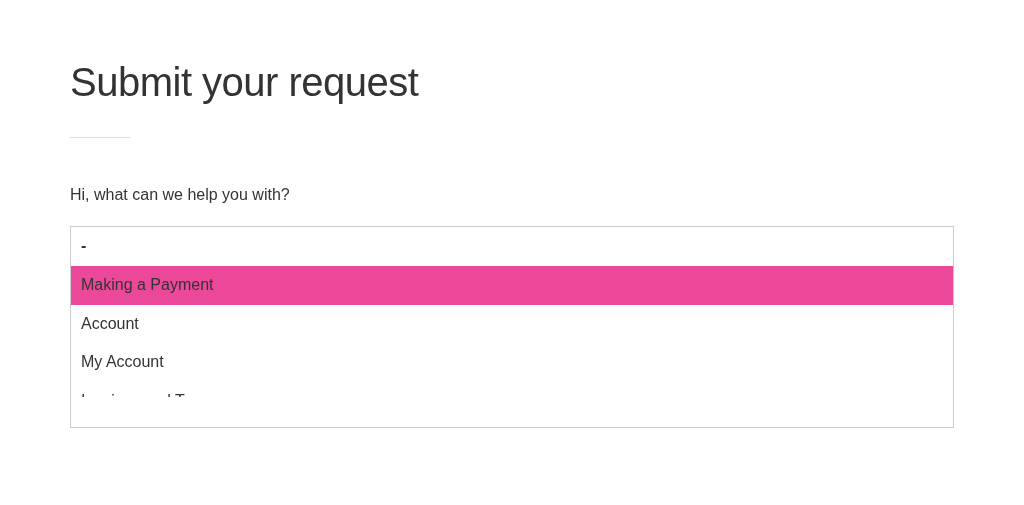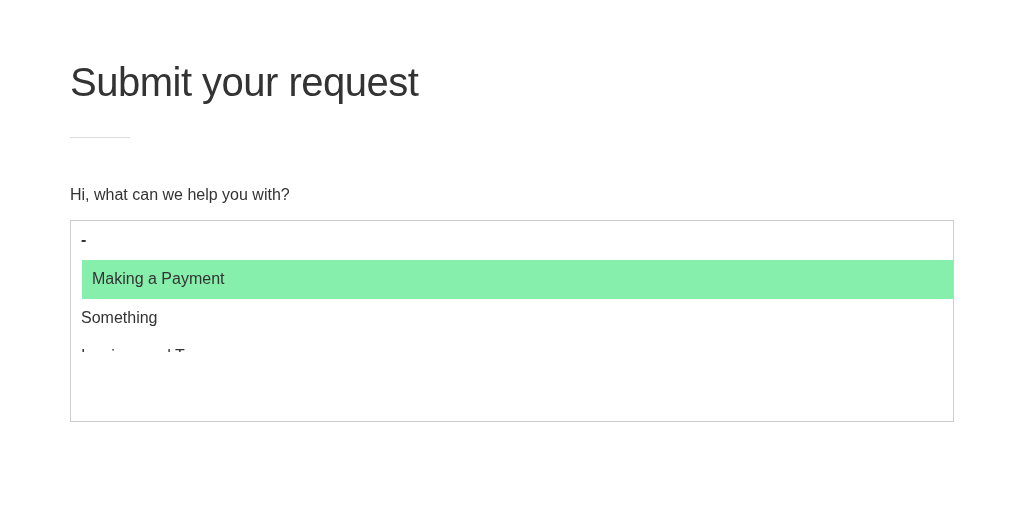--- a/index.html
+++ b/index.html
@@ -23,41 +23,40 @@
     }
     .divider {
       width: 60px;
       height: 1px;
       background: #dddddd;
       margin-bottom: 48px;
     }
     .field-label {
       font-size: 16px;
       color: #333333;
-      margin-bottom: 16px;
+      margin-bottom: 22px;
       font-weight: 400;
     }
     .dropdown-listbox {
       border: 1px solid #cccccc;
       background: #ffffff;
       height: 202px;
       overflow: hidden;
       position: relative;
     }
     .dropdown-option {
       padding: 9px 10px;
       font-size: 16px;
       color: #333333;
       cursor: pointer;
       font-family: Helvetica, Arial, sans-serif;
       line-height: 1.3;
     }
     .dropdown-option.highlighted {
-      background: #86efac;
-      margin-left: 11px;
+      background: #ec4899;
     }
     .dropdown-option.placeholder {
       font-weight: 600;
       color: #333333;
     }
     .dropdown-option.clipped {
       padding-bottom: 0;
       height: 15px;
       overflow: hidden;
     }
@@ -67,15 +66,16 @@
 
 <h1 class="page-title">Submit your request</h1>
 
 <div class="divider"></div>
 
 <div class="field-label">Hi, what can we help you with?</div>
 
 <div class="dropdown-listbox">
   <div class="dropdown-option placeholder">-</div>
   <div class="dropdown-option highlighted">Making a Payment</div>
-  <div class="dropdown-option">Something</div>
+  <div class="dropdown-option">Account</div>
+  <div class="dropdown-option">My Account</div>
   <div class="dropdown-option clipped">Invoices and Tax</div>
 </div>
 
 </body></html>

